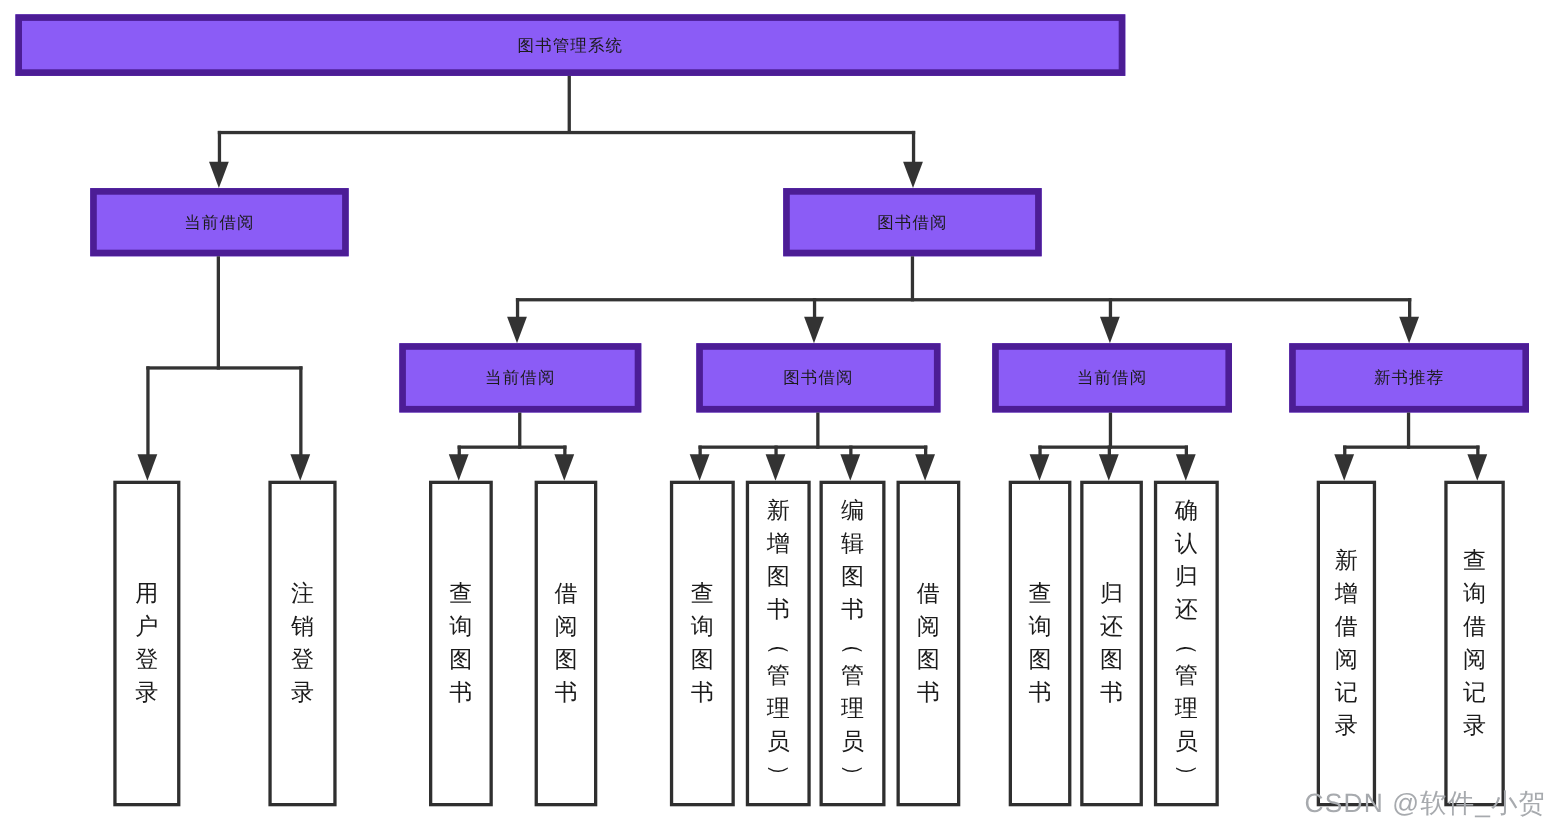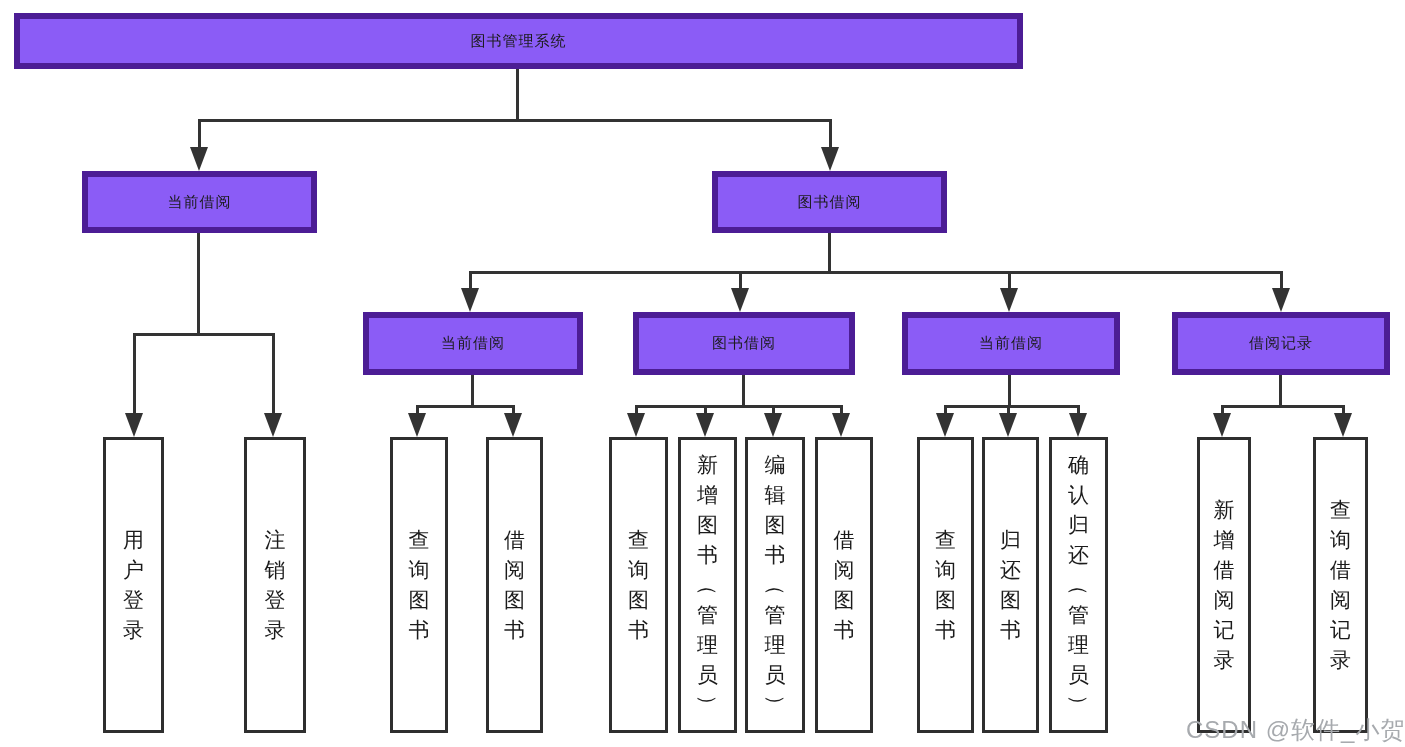--- a/index.html
+++ b/index.html
@@ -83,21 +83,21 @@
   <div class="node" style="left:363px;top:312px;width:220px;height:63px;">
     <span>当前借阅</span>
   </div>
   <div class="node" style="left:633px;top:312px;width:222px;height:63px;">
     <span>图书借阅</span>
   </div>
   <div class="node" style="left:902px;top:312px;width:218px;height:63px;">
     <span>当前借阅</span>
   </div>
   <div class="node" style="left:1172px;top:312px;width:218px;height:63px;">
-    <span>借阅记录</span>
+    <span>新书推荐</span>
   </div>
 
   <div class="vline" style="left:471px;top:375px;height:33px;"></div>
   <div class="hline" style="left:416px;top:405px;width:99px;"></div>
   <div class="vline" style="left:416px;top:405px;height:14px;"></div>
   <div class="arrow" style="left:408px;top:413px;"></div>
   <div class="vline" style="left:512px;top:405px;height:14px;"></div>
   <div class="arrow" style="left:504px;top:413px;"></div>
 
   <div class="vline" style="left:742px;top:375px;height:33px;"></div>

